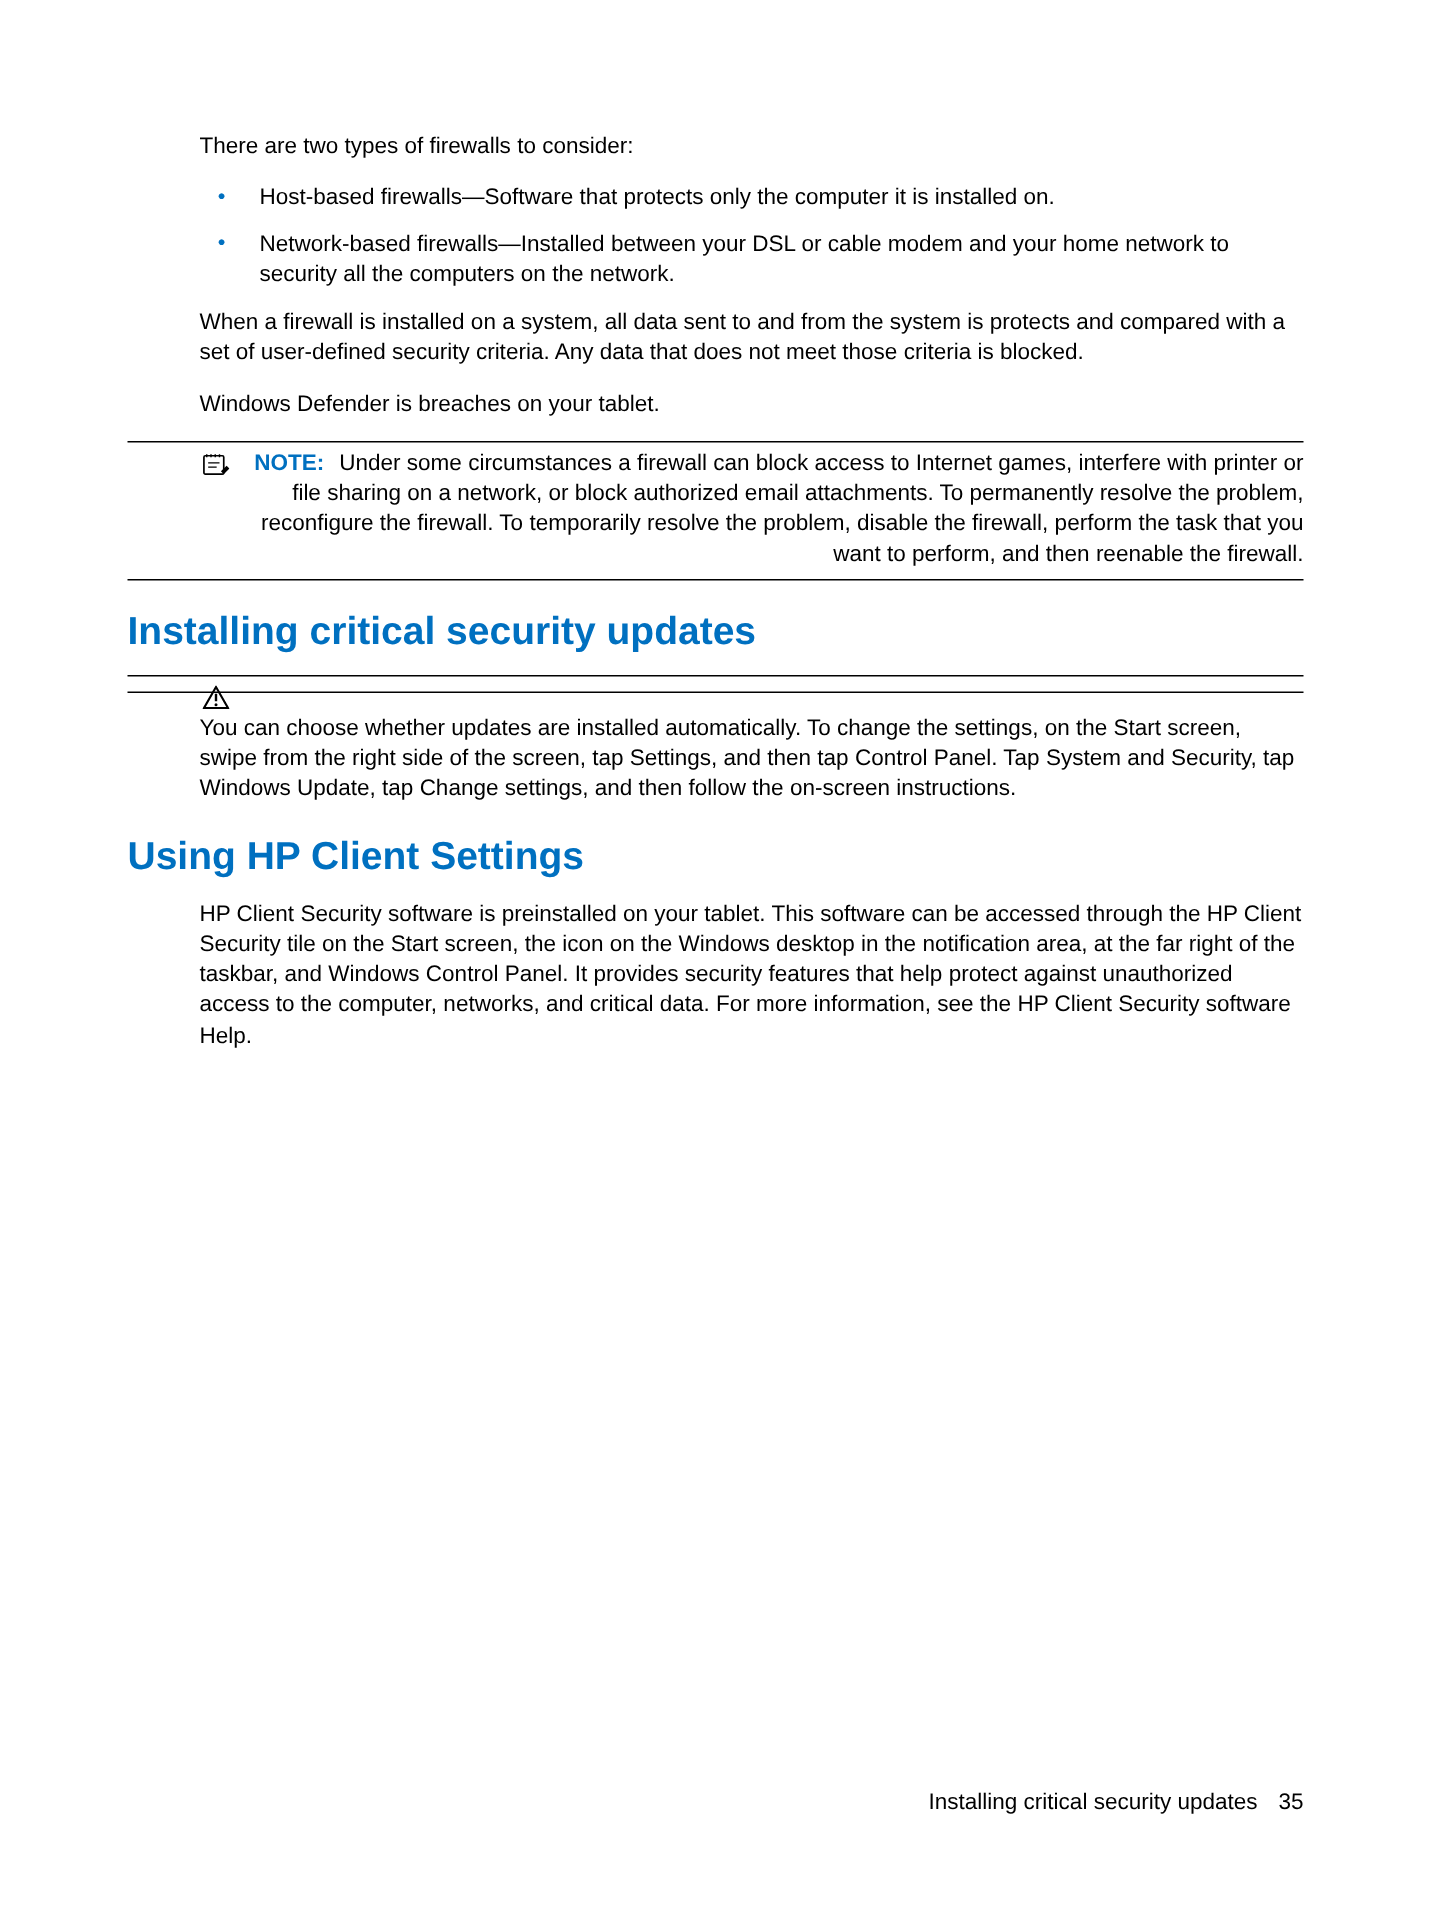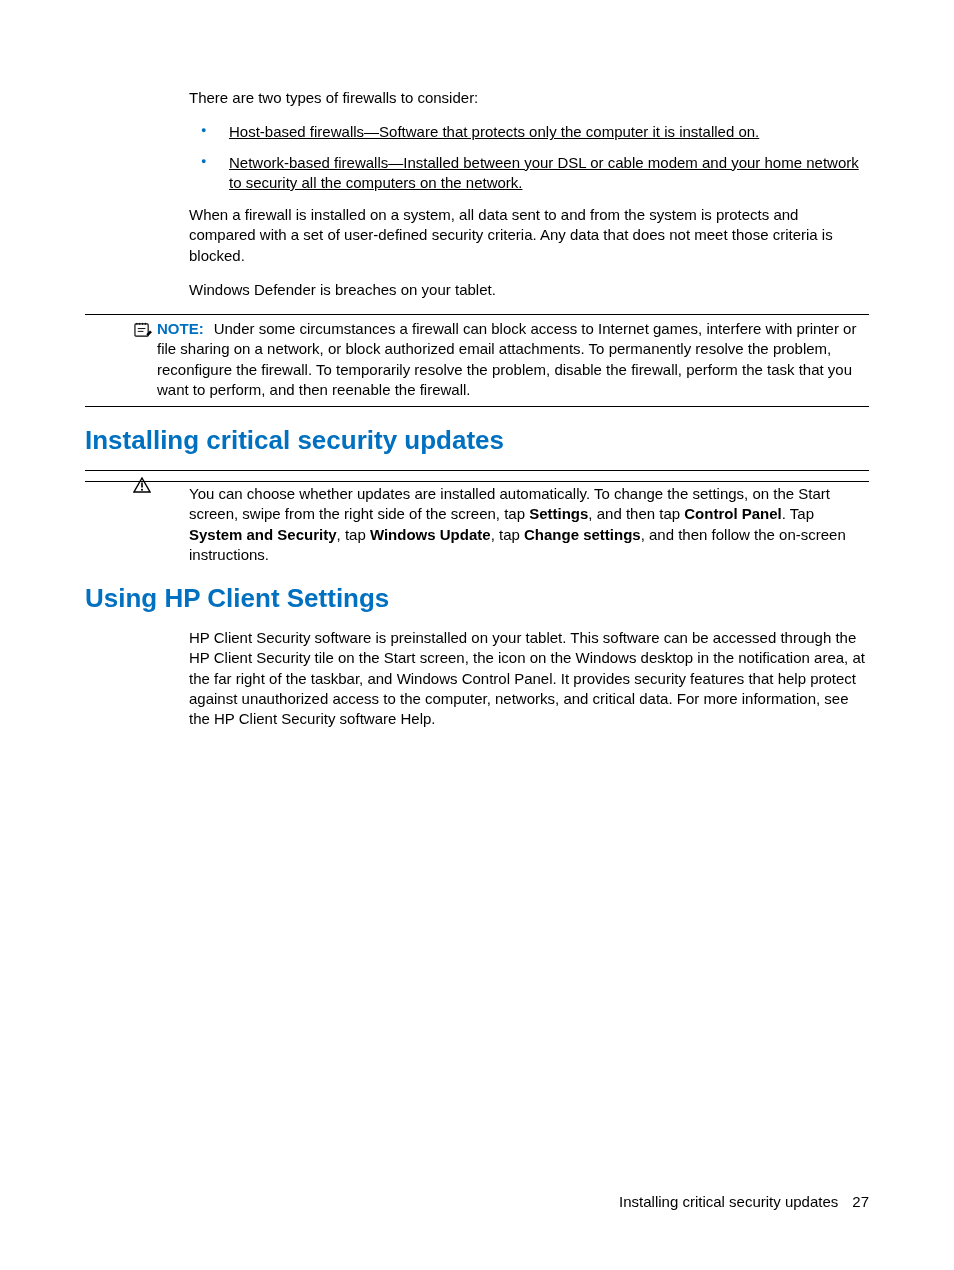--- a/index.html
+++ b/index.html
@@ -6,70 +6,70 @@
     body {
       width: 954px;
       height: 1270px;
       background: #fff;
       font-family: Arial, Helvetica, sans-serif;
       font-size: 15px;
       color: #000;
       position: relative;
       padding: 88px 85px 60px 85px;
     }
-    .content-indent { margin-left: 104px; }
+    .content-indent { margin-left: 48px; }
     .para { margin-bottom: 14px; line-height: 1.35; }
     ul.bullets {
       list-style: none;
       padding: 0;
       margin: 0 0 12px 0;
-      text-decoration: underline;
     }
     ul.bullets li {
       position: relative;
       padding-left: 40px;
       margin-bottom: 10px;
       line-height: 1.35;
     }
     ul.bullets li::before {
       content: "●";
       color: #0070c0;
       position: absolute;
       left: 12px;
       top: 2px;
       font-size: 9px;
     }
     .callout {
       border-top: 1px solid #000;
       border-bottom: 1px solid #000;
       padding: 4px 0 6px 0;
-      margin: 0 0 2px 0;
+      margin: 0 0 14px 0;
       position: relative;
       line-height: 1.35;
+      text-align: right;
     }
     .callout-body { margin-left: 72px; }
     .callout-icon {
       position: absolute;
       left: 48px;
       top: 6px;
       width: 20px;
       height: 18px;
     }
     .callout-label {
       font-weight: bold;
       color: #0070c0;
       margin-right: 10px;
     }
     h2.section-title {
       color: #0070c0;
       font-size: 26px;
       font-weight: bold;
       margin: 18px 0 14px 0;
     }
-    .bold { font-weight: bold; }
+    .bold { font-weight: normal; }
     .footer {
       position: absolute;
       bottom: 60px;
       right: 85px;
       font-size: 15px;
     }
     .footer-label { margin-right: 14px; }
     .note-icon-svg { width: 19px; height: 17px; }
     .caution-icon-svg { width: 18px; height: 17px; }
   </style>
@@ -118,14 +118,14 @@
   </p>
 </div>
 
 <h2 class="section-title">Using HP Client Settings</h2>
 
 <div class="content-indent">
   <p class="para">HP Client Security software is preinstalled on your tablet. This software can be accessed through the HP Client Security tile on the Start screen, the icon on the Windows desktop in the notification area, at the far right of the taskbar, and Windows Control Panel. It provides security features that help protect against unauthorized access to the computer, networks, and critical data. For more information, see the HP Client Security software Help.</p>
 </div>
 
 <div class="footer">
-  <span class="footer-label">Installing critical security updates</span><span>27</span>
+  <span class="footer-label">Installing critical security updates</span><span>35</span>
 </div>
 
 </body></html>

